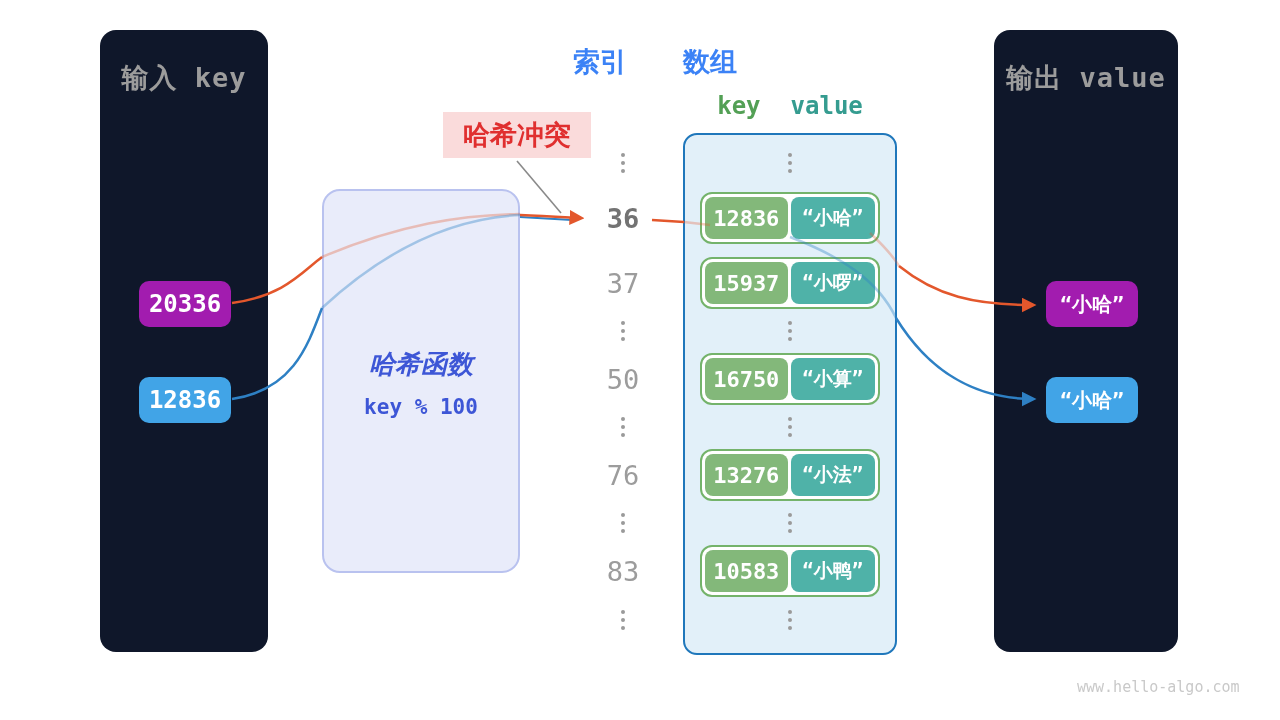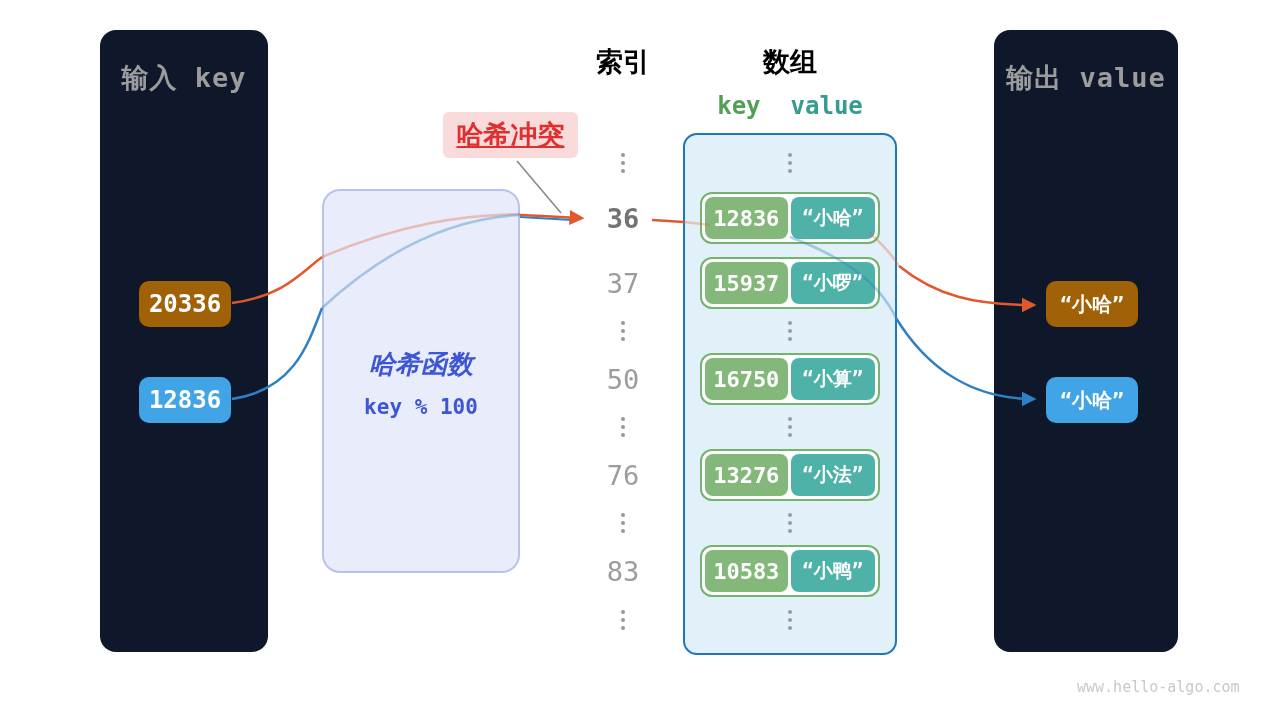--- a/index.html
+++ b/index.html
@@ -11,39 +11,39 @@
   .panel { background:#0f172a; border-radius:16px; }
   .panel-title { position:absolute; top:30px; left:0; right:0; text-align:center;
                  font-size:27px; font-weight:700; color:#9c9c9c; letter-spacing:1px; }
 
   
   .pill { position:absolute; width:92px; height:46px; border-radius:10px;
           display:flex; align-items:center; justify-content:center;
           color:#ffffff; font-weight:700; }
   .pill.num { font-size:24px; }
   .pill.val { font-size:20px; }
-  .orange { background:#a16207; }
+  .orange { background:#a21caf; }
   .blue   { background:#41a4e7; }
 
   
   .hashbox { left:322px; top:189px; width:198px; height:384px;
              background:#e9ecfa; border:2px solid #b9c2ef; border-radius:18px; }
   .hash-title { position:absolute; top:156px; left:0; right:0; text-align:center;
                 font-size:26px; font-weight:700; color:#3d56d6;font-style:italic; }
   .hash-formula { position:absolute; top:204px; left:0; right:0; text-align:center;
                   font-size:21px; font-weight:700; color:#3d56d6; }
 
   
-  .collision { left:443px; top:112px; width:135px; height:46px;
-               background:#fadbdb; border-radius:6px;
+  .collision { left:443px; top:112px; width:148px; height:46px;
+               background:#fadbdb; border-radius:0;
                display:flex; align-items:center; justify-content:center;
-               font-size:27px; font-weight:700; color:#e02f2f;text-decoration:underline; }
-
-  
-  .col-title { font-size:27px; font-weight:700; color:#000000; text-align:center; }
+               font-size:27px; font-weight:700; color:#e02f2f; }
+
+  
+  .col-title { font-size:27px; font-weight:700; color:#3b82f6; }
   .kv-header { left:683px; top:92px; width:214px; display:flex;
                justify-content:center; gap:30px; font-size:24px; font-weight:700; }
   .kv-header .k { color:#53a055; }
   .kv-header .v { color:#359c90; }
 
   
   .idx { width:80px; text-align:center; font-size:27px; color:#9c9c9c;
          transform:translateY(-50%); }
   .idx.hot { font-weight:700; color:#737373; }
 

